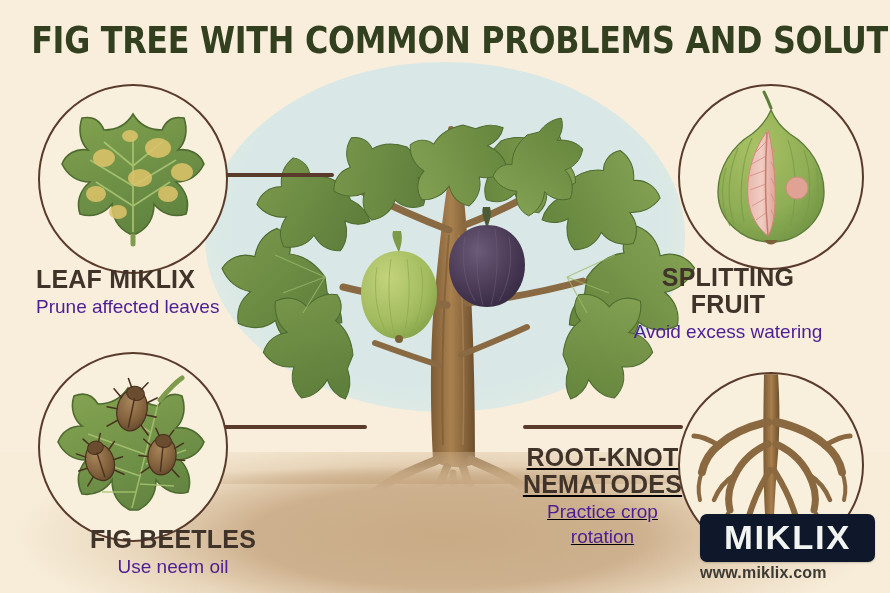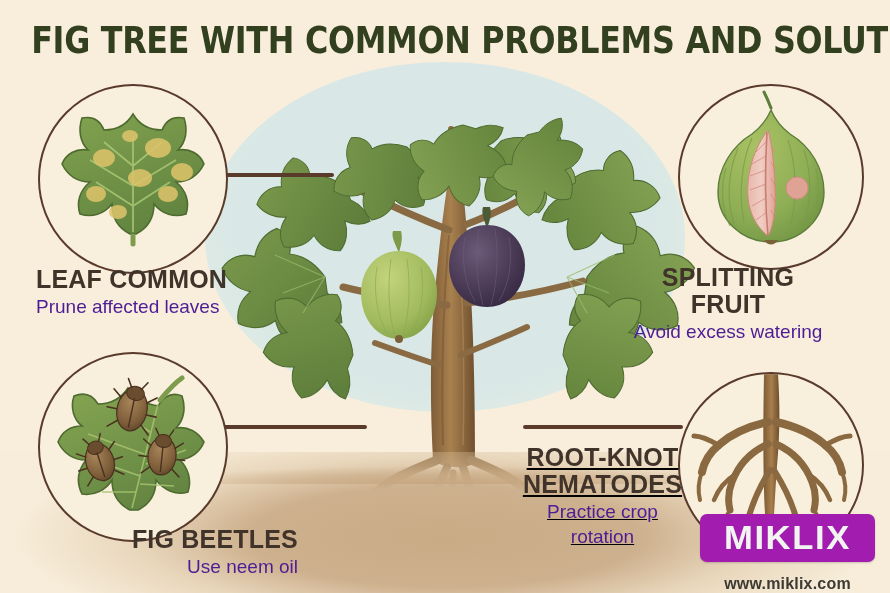--- a/index.html
+++ b/index.html
@@ -86,43 +86,43 @@
     line-height: 1.08;
     letter-spacing: 0.2px;
   }
   .lab-sub {
     font-size: 19px;
     color: #4c1d95;
     line-height: 1.2;
     margin-top: 3px;
   }
   .lb-leafblight { left: 36px;  top: 266px; width: 250px; text-align: left; }
-  .lb-beetles    { left: 48px;  top: 526px; width: 250px; text-align: right; }
+  .lb-beetles    { left: 48px;  top: 526px; width: 250px; text-align: center; }
   .lb-splitting  { left: 600px; top: 264px; width: 256px; text-align: center; }
   .lb-roots      { left: 500px; top: 444px; width: 205px; text-align: center; text-decoration: underline; }
 
   
   .wm { position: absolute; left: 700px; top: 514px; width: 175px; }
   .wm-box {
     width: 175px; height: 48px;
-    background: #a21caf;
+    background: #0f172a;
     border-radius: 7px;
     display: flex; align-items: center; justify-content: center;
     box-shadow: 0 1px 2px rgba(0,0,0,0.18);
   }
   .wm-text {
     color: #f2f4f2;
     font-weight: 700;
     font-size: 33px;
     letter-spacing: 1.5px;
     transform: scaleX(1.05);
   }
   .wm-url {
-    margin-top: 13px;
-    text-align: center;
+    margin-top: 2px;
+    text-align: left;
     font-size: 16px;
     font-weight: 700;
     color: #3c3a33;
     letter-spacing: 0.2px;
   }
 
   svg { display: block; }
 </style>
 </head>
 <body>
@@ -407,21 +407,21 @@
         <path d="M162,98 C166,108 166,118 164,126" stroke-width="4"></path>
         <path d="M68,146 C62,154 58,162 56,168" stroke-width="4"></path>
         <path d="M116,144 C122,152 126,160 128,166" stroke-width="4"></path>
         <path d="M50,136 C44,144 42,152 42,158" stroke-width="3.5"></path>
         <path d="M134,136 C140,144 142,152 142,158" stroke-width="3.5"></path>
       </g>
     </svg>
   </div>
 
   <div class="label-block lb-leafblight">
-    <div class="lab-title">LEAF COMMON</div>
+    <div class="lab-title">LEAF MIKLIX</div>
     <div class="lab-sub">Prune affected leaves</div>
   </div>
 
   <div class="label-block lb-beetles">
     <div class="lab-title">FIG BEETLES</div>
     <div class="lab-sub">Use neem oil</div>
   </div>
 
   <div class="label-block lb-splitting">
     <div class="lab-title">SPLITTING</div>

